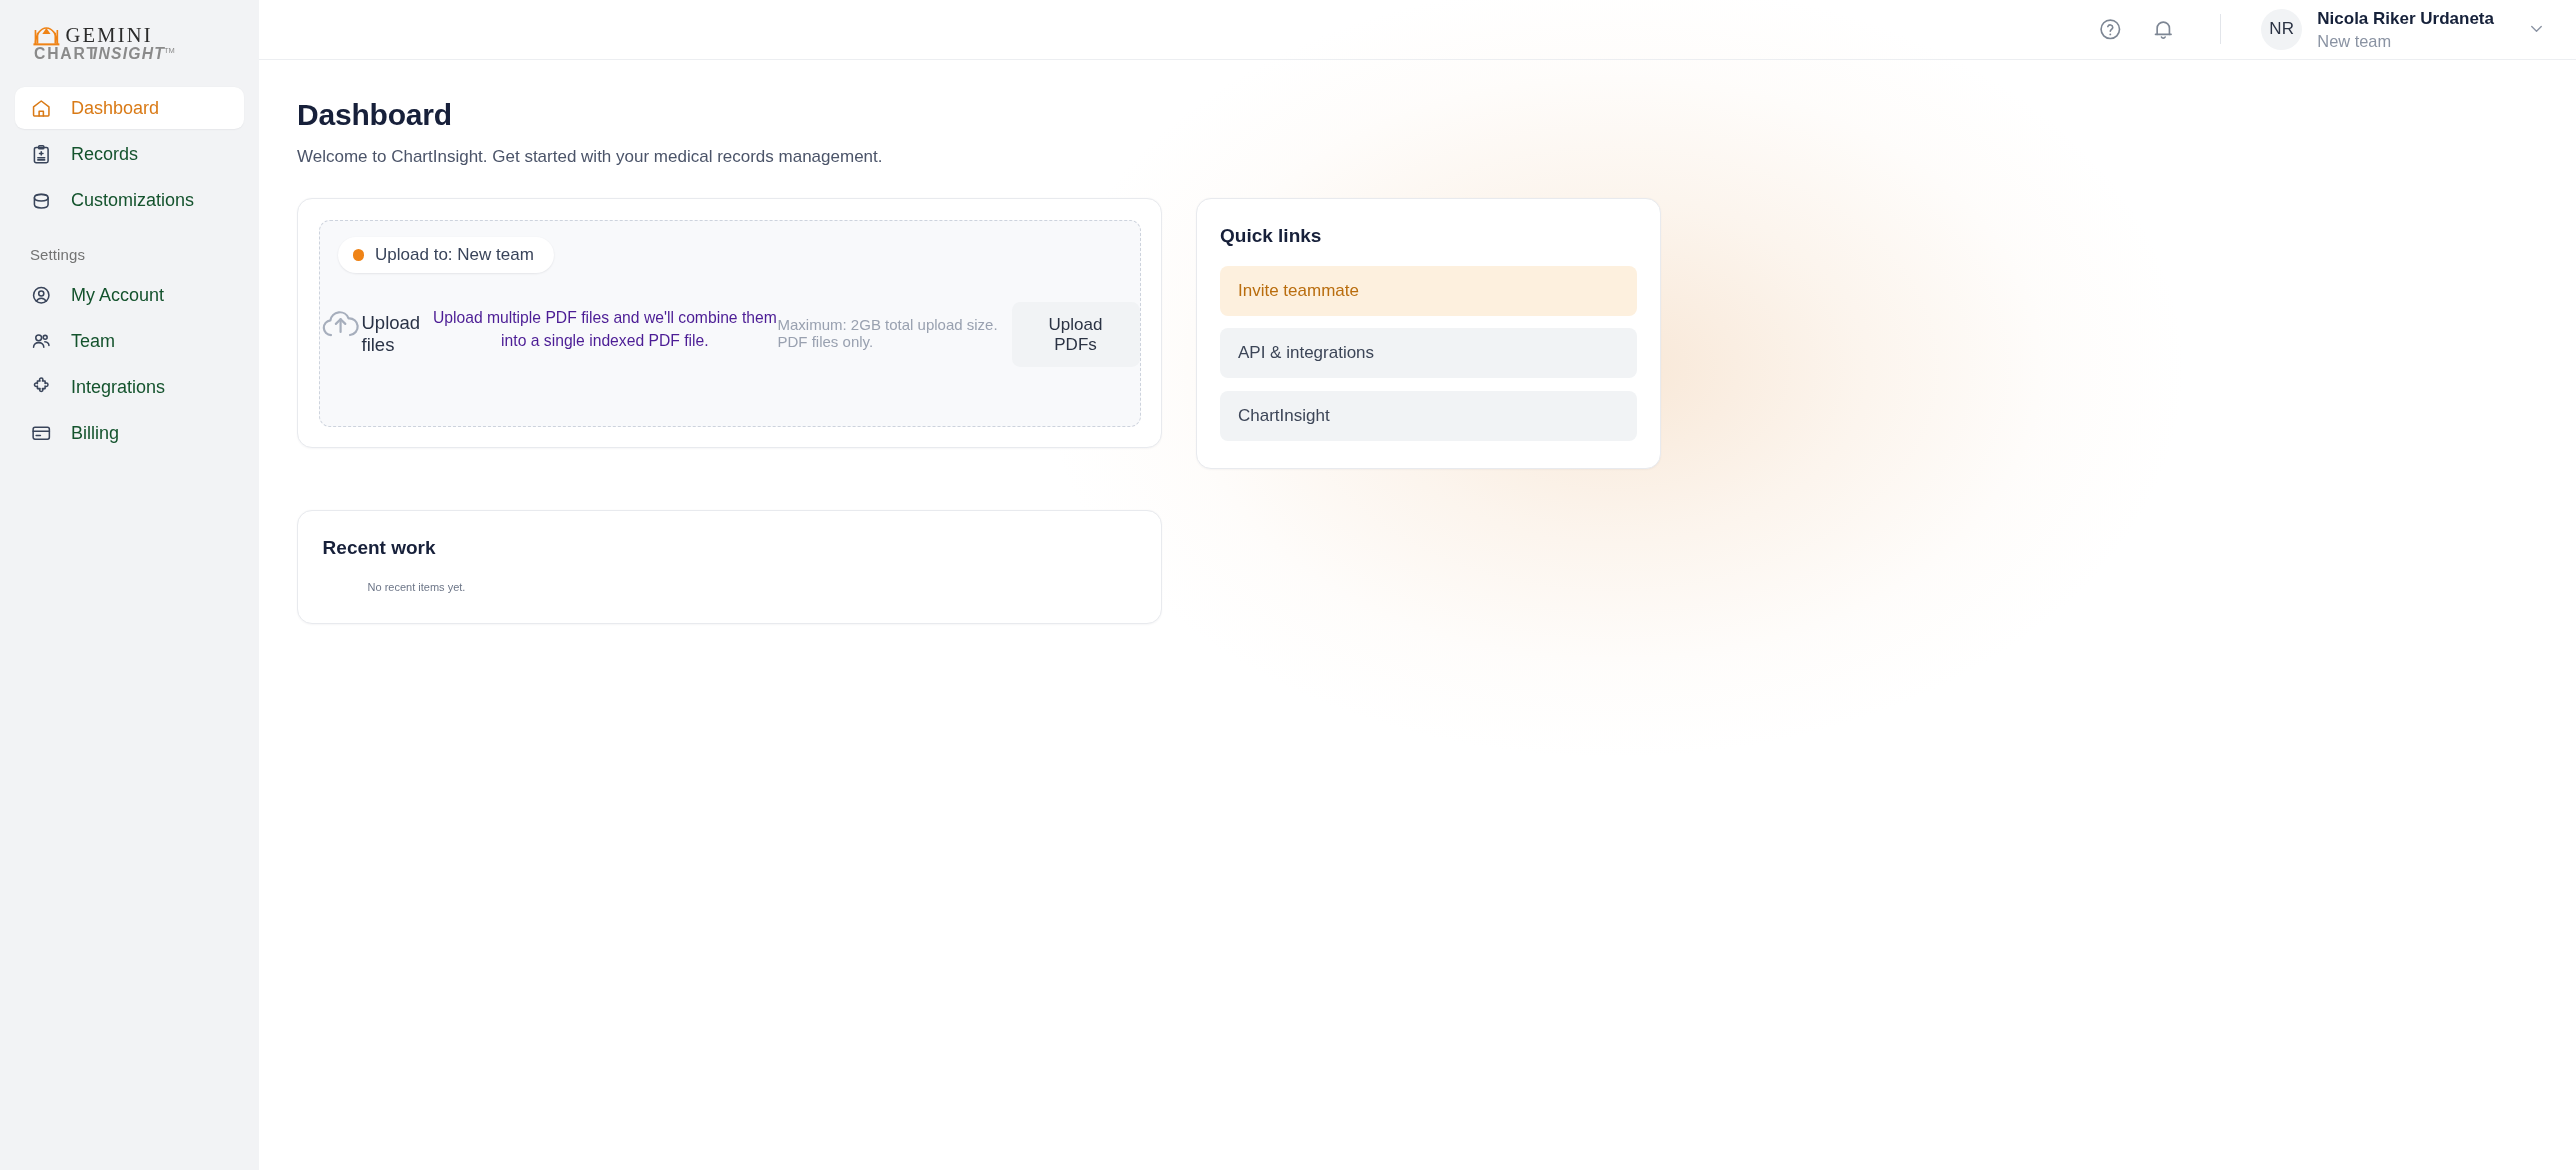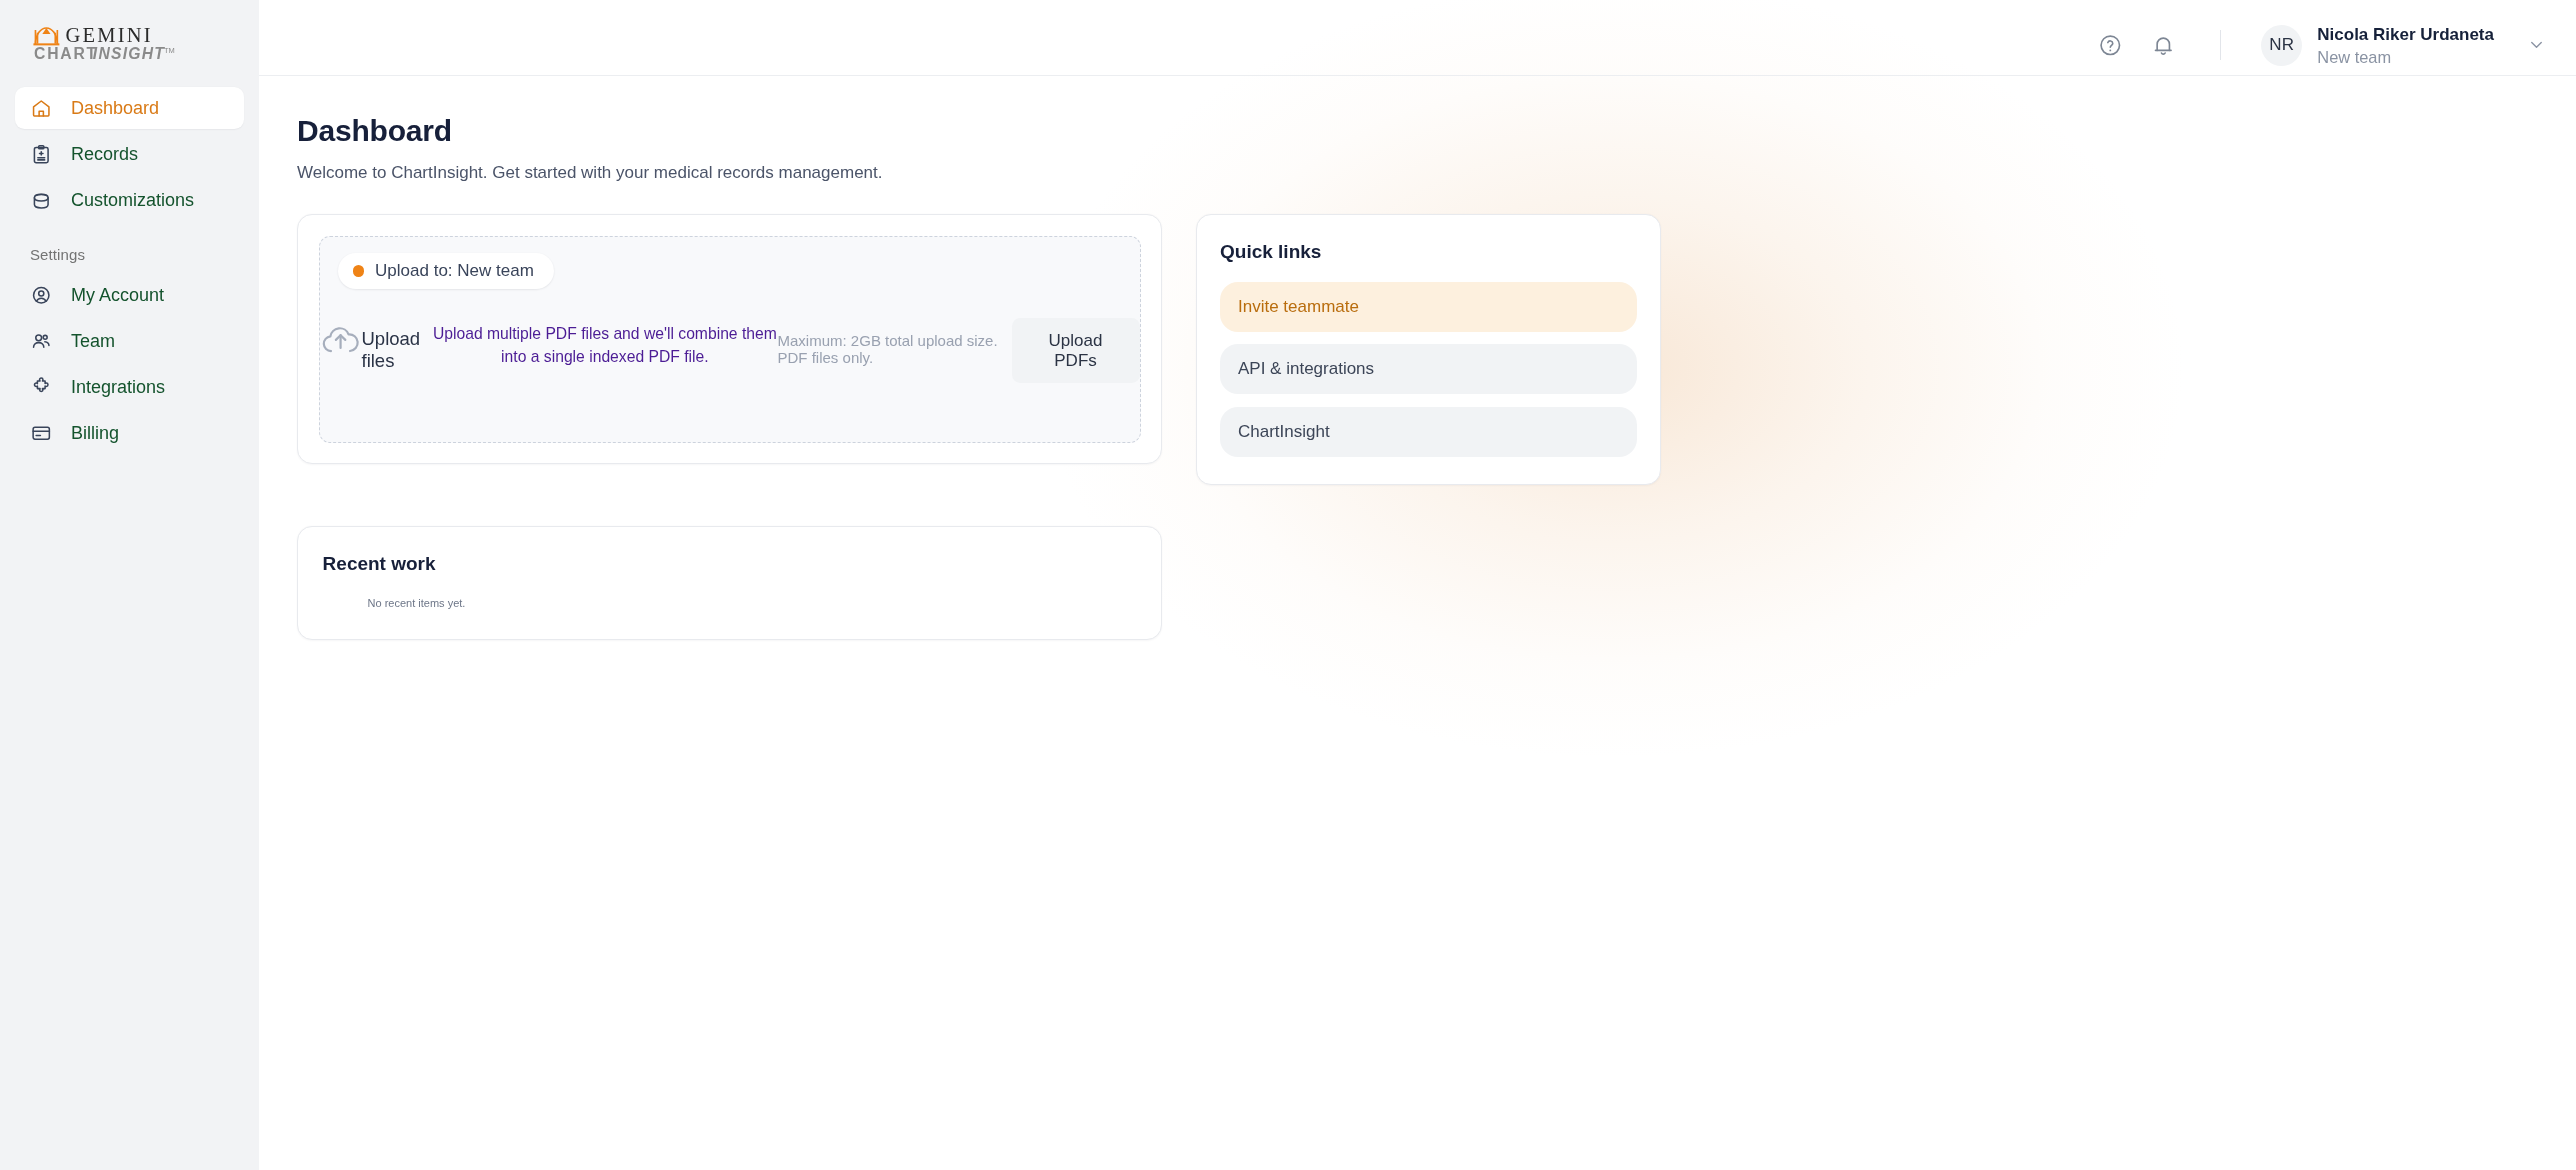--- a/index.html
+++ b/index.html
@@ -73,21 +73,20 @@
 
   
   .topbar {
     position: relative;
     z-index: 3;
     height: 60px;
     border-bottom: 0.7px solid #eceef1;
     display: flex; align-items: center; justify-content: flex-end;
     padding-right: 30px;
     background: transparent;
-    margin-top: 16px;
   }
   .topbar-icons { display: flex; align-items: center; gap: 23px; }
   .icon-btn { width: 30px; height: 30px; display: flex; align-items: center; justify-content: center; cursor: pointer; }
   .divider-v { width: 0.7px; height: 30px; background: #e2e5ea; margin: 0 18px; }
   .user-block { display: flex; align-items: center; gap: 15px; cursor: pointer; }
   .avatar {
     width: 41px; height: 41px; border-radius: 50%;
     background: #f1f3f5; color: #2b3344;
     display: flex; align-items: center; justify-content: center;
     font-size: 17px; letter-spacing: 0.3px;
@@ -142,21 +141,21 @@
     font-size: 17px;
     color: #2b3344;
     font-family: "Liberation Sans", sans-serif;
     cursor: pointer;
   }
 
   .quick-card { width: 465px; padding: 26px 23px 27px 23px; }
   .quick-title { font-size: 19px; font-weight: bold; color: #17203a; }
   .ql-list { margin-top: 19px; display: flex; flex-direction: column; gap: 12.3px;}
   .ql-item {
-    border-radius: 18px;
+    border-radius: 8px;
     padding: 15px 18px;
     font-size: 17px;
     background: #f1f3f5;
     color: #3c4557;
     cursor: pointer;
   }
   .ql-item.highlight {
     background: #fdf0de;
     color: #b96d0e;
   }

